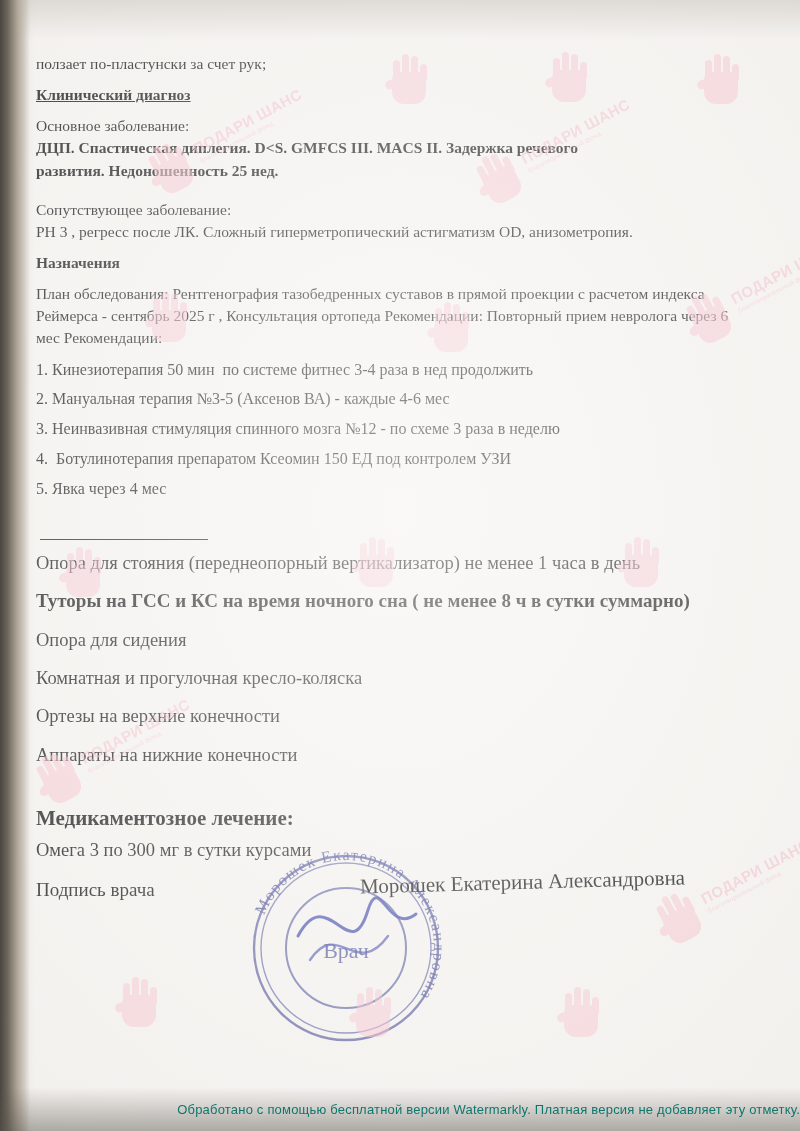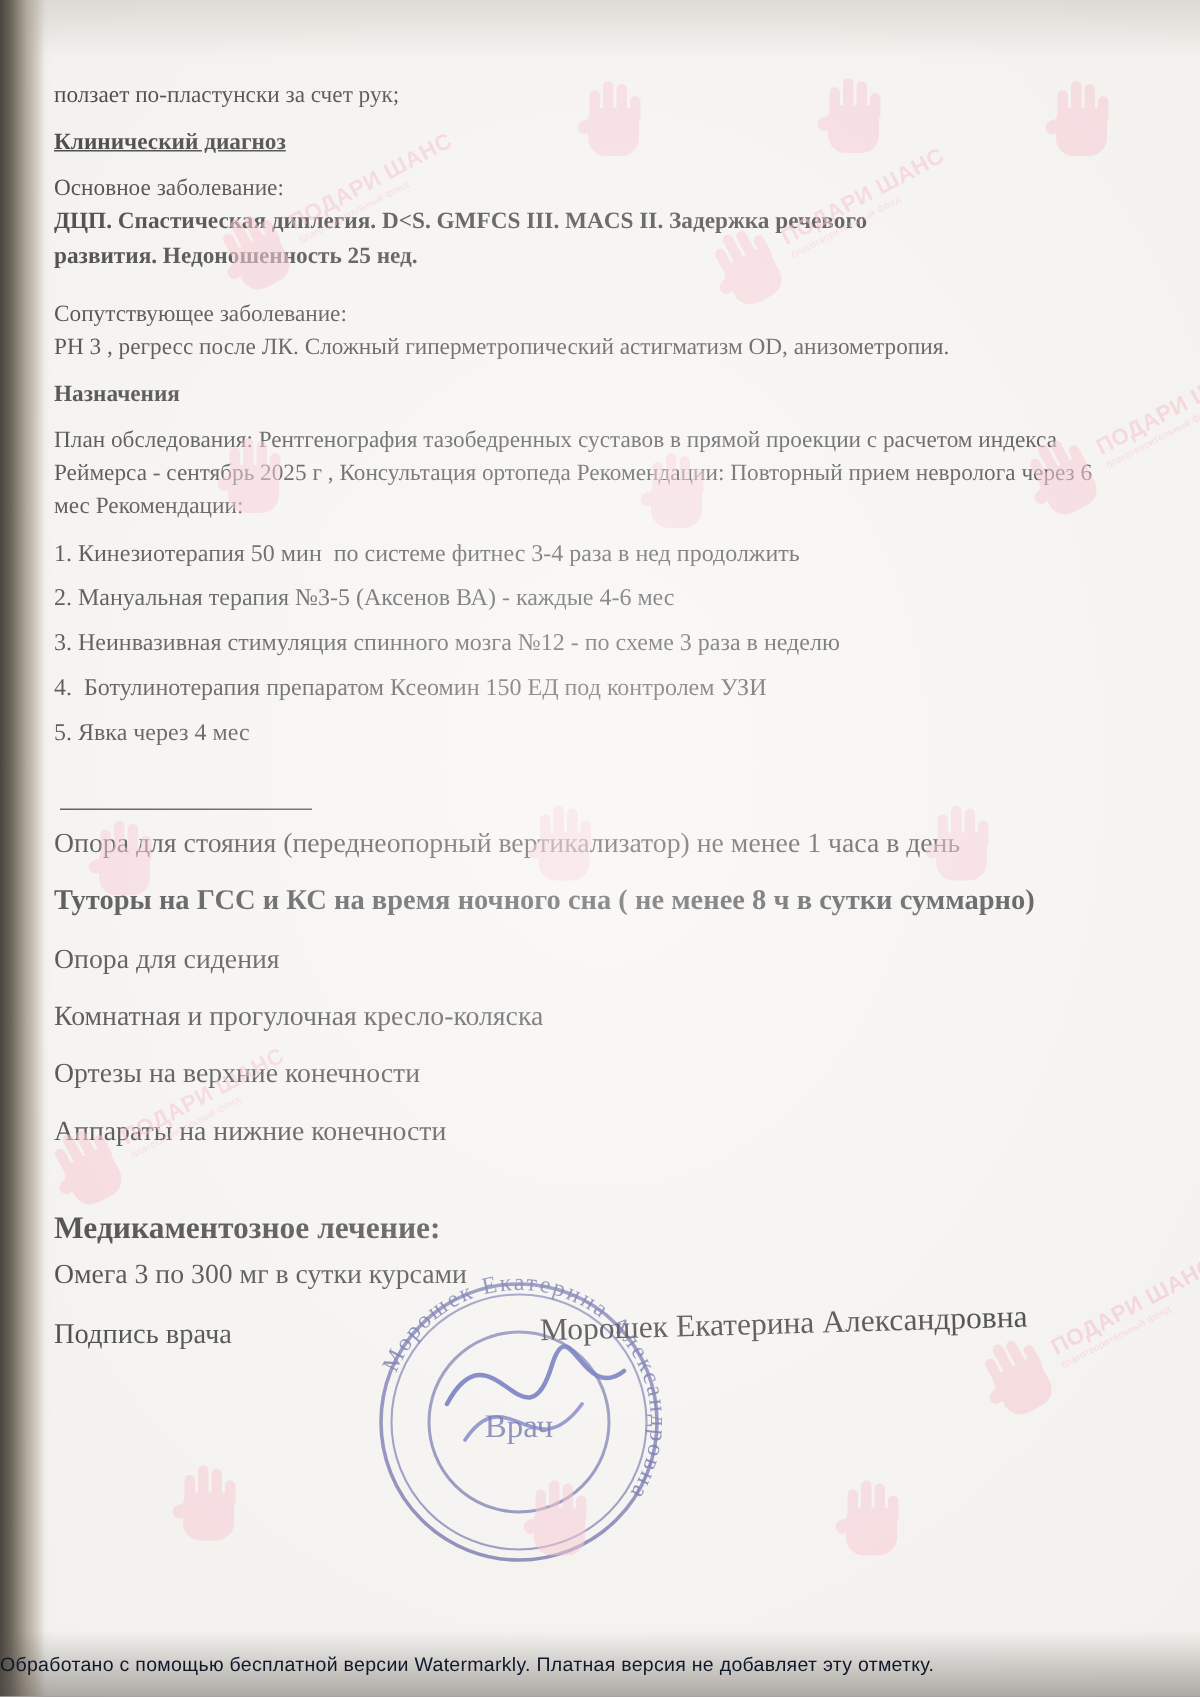--- a/index.html
+++ b/index.html
@@ -162,24 +162,24 @@
     transform: rotate(-28deg);
     transform-origin: left center;
   }
   .wm-hand-only { opacity: 0.5; }
 
   .footer-wm {
     position: absolute;
     left: 0;
     right: 0;
     bottom: 14px;
-    text-align: left;
+    text-align: right;
     font-family: "Liberation Sans", sans-serif;
     font-size: 13px;
-    color: #0f172a;
+    color: #0f766e;
     z-index: 8;
     letter-spacing: 0.2px;
   }
   .bottom-shadow {
     position: absolute;
     left: 0; right: 0; bottom: 0;
     height: 44px;
     background: linear-gradient(180deg, rgba(120,114,104,0) 0%, rgba(86,82,74,0.45) 100%);
     z-index: 7;
     pointer-events: none;

